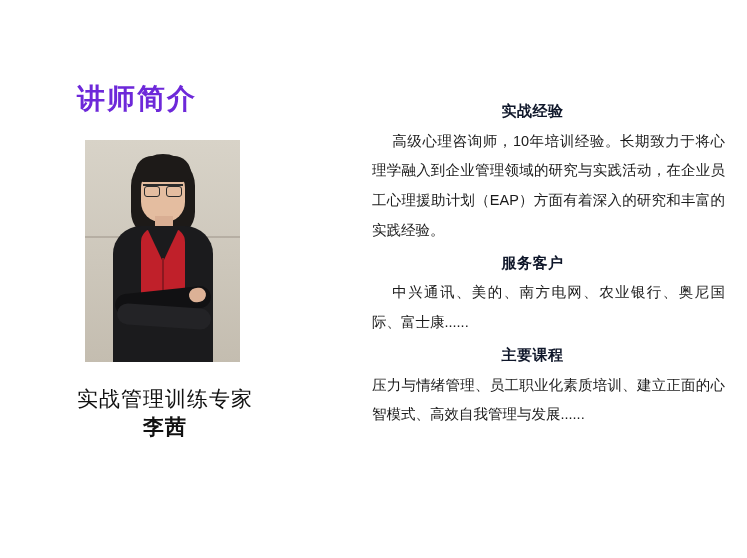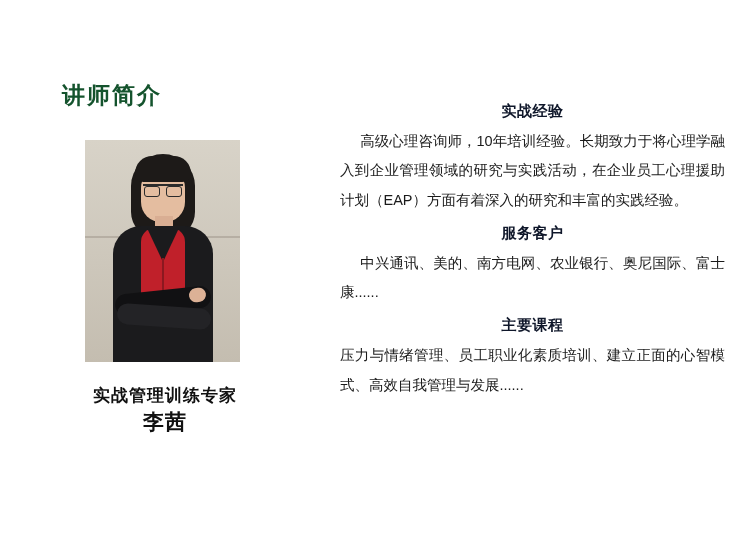--- a/index.html
+++ b/index.html
@@ -22,26 +22,26 @@
   
   .left-col {
     position: absolute;
     left: 0;
     top: 0;
     width: 330px;
     height: 558px;
   }
   .title {
     position: absolute;
-    left: 62px;
+    left: 77px;
     top: 82px;
-    font-size: 23px;
+    font-size: 28px;
     font-weight: bold;
     letter-spacing: 2px;
-    color: #14532d;
+    color: #6d28d9;
     line-height: 1.2;
   }
   .portrait {
     position: absolute;
     left: 85px;
     top: 140px;
     width: 155px;
     height: 222px;
     background: #cfcabf;
     overflow: hidden;
@@ -182,22 +182,22 @@
     transform: rotate(-10deg);
   }
   .name-block {
     position: absolute;
     left: 0;
     top: 385px;
     width: 330px;
     text-align: center;
   }
   .name-role {
-    font-size: 17px;
-    font-weight: bold;
+    font-size: 21px;
+    font-weight: normal;
     color: #111111;
     letter-spacing: 1px;
     line-height: 1.35;
   }
   .name-person {
     font-size: 21px;
     font-weight: bold;
     color: #111111;
     letter-spacing: 1px;
     line-height: 1.35;
@@ -219,20 +219,21 @@
     text-align: center;
     line-height: 2.05;
     letter-spacing: 0.5px;
   }
   .section-body {
     font-size: 14.5px;
     color: #1a1a1a;
     line-height: 2.05;
     text-align: justify;
     text-indent: 0;
+    margin-left: 32px;
   }
   .indent {
     text-indent: 1.4em;
   }
 </style>
 </head>
 <body>
 
 <div class="page">
 

